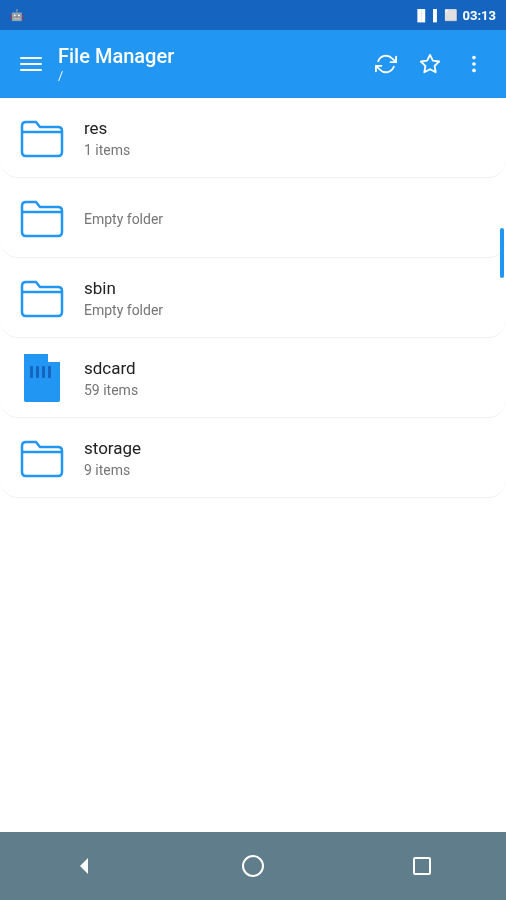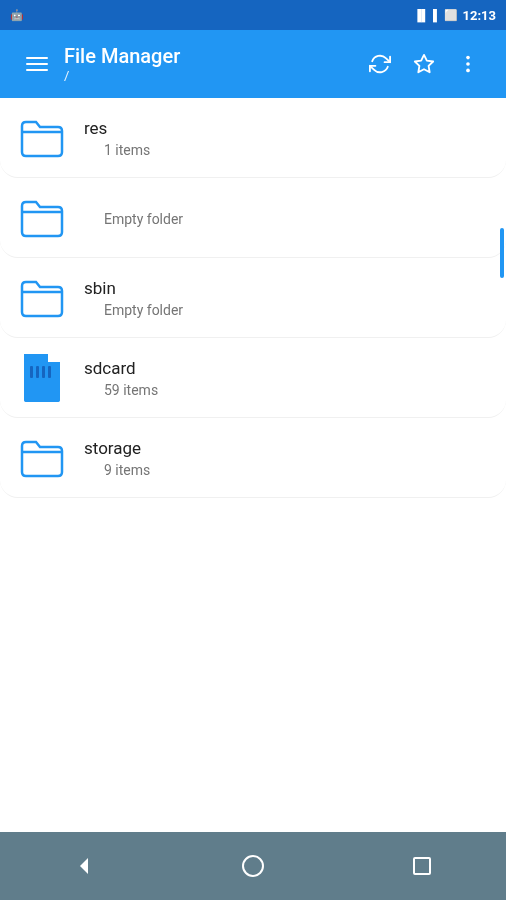--- a/index.html
+++ b/index.html
@@ -46,21 +46,21 @@
       color: white;
       font-size: 11px;
     }
 
     
     .top-bar {
       background: #2196F3;
       height: 68px;
       display: flex;
       align-items: center;
-      padding: 0 18px;
+      padding: 0 12px;
       flex-shrink: 0;
     }
 
     .hamburger-btn {
       color: white;
       font-size: 20px;
       cursor: pointer;
       padding: 8px;
       display: flex;
       flex-direction: column;
@@ -178,21 +178,20 @@
       font-size: 17px;
       color: #212121;
       font-weight: 400;
       line-height: 1.3;
     }
 
     .file-detail {
       font-size: 14px;
       color: #757575;
       margin-top: 2px;
-      margin-left: 20px;
     }
 
     
     .scroll-indicator {
       position: absolute;
       right: 2px;
       top: 130px;
       width: 4px;
       height: 50px;
       background: #2196F3;
@@ -223,21 +222,21 @@
 <body>
 
 <div class="status-bar">
   <div class="status-bar-left">
     <span class="status-icon">🤖</span>
   </div>
   <div class="status-bar-right">
     <span class="status-icon">▐▌</span>
     <span class="status-icon">▌</span>
     <span class="status-icon">⬜</span>
-    <span class="status-time">12:13</span>
+    <span class="status-time">03:13</span>
   </div>
 </div>
 
 <div class="top-bar">
   <div class="hamburger-btn">
     <span></span>
     <span></span>
     <span></span>
   </div>
   <div class="title-block">

